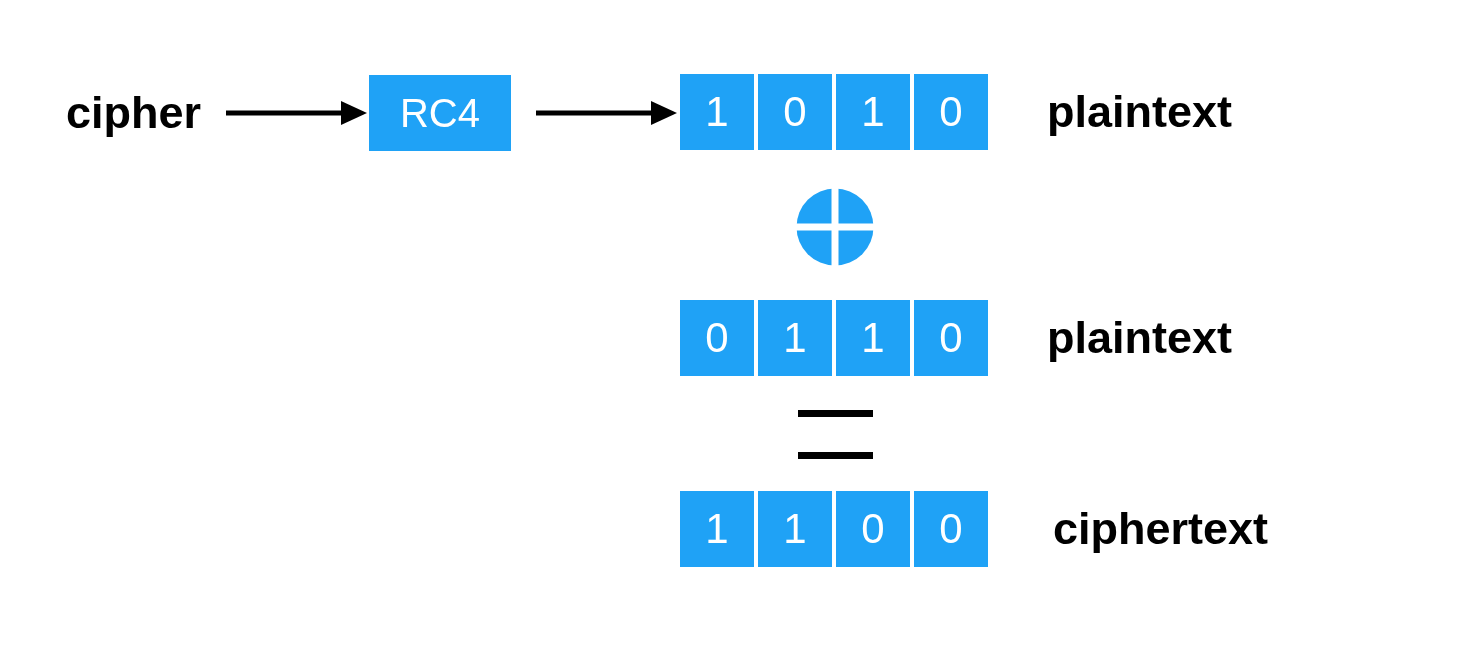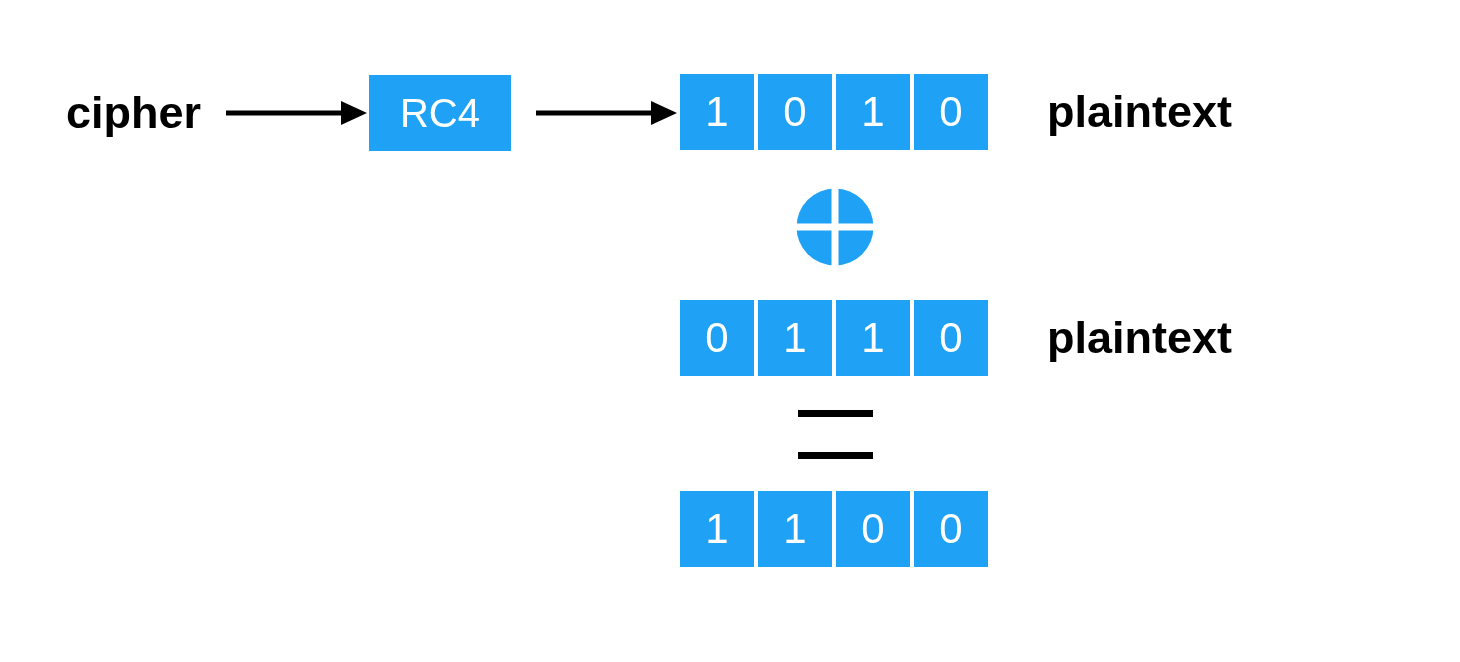--- a/index.html
+++ b/index.html
@@ -150,14 +150,15 @@
     <div class="equals-bar top"></div>
     <div class="equals-bar bottom"></div>
   </div>
 
   <div class="bit-row ciphertext-row">
     <div class="bit-cell">1</div>
     <div class="bit-cell">1</div>
     <div class="bit-cell">0</div>
     <div class="bit-cell">0</div>
   </div>
+  <div class="black-label row-label ciphertext-label">ciphertext</div>
 
 </div>
 
 </body></html>

